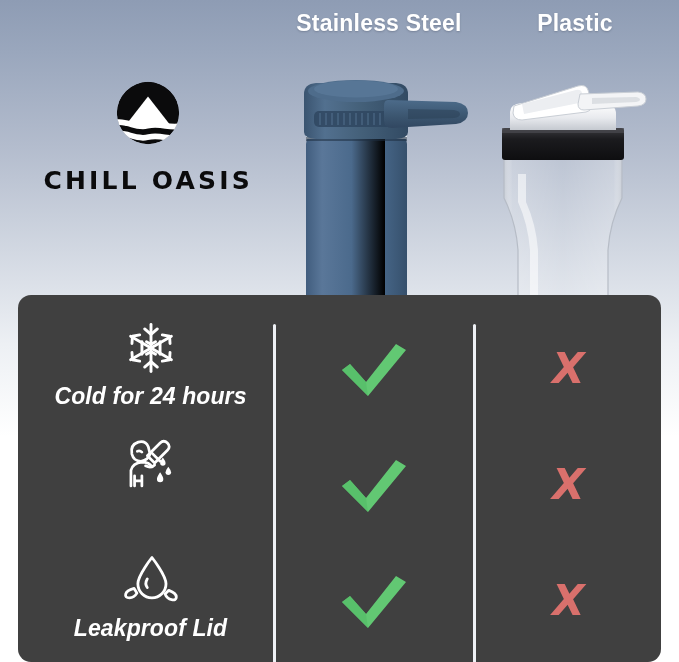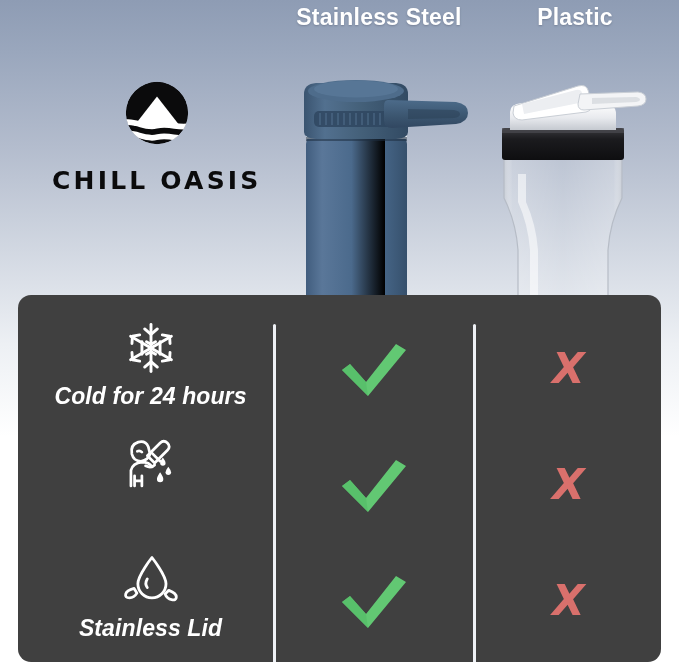--- a/index.html
+++ b/index.html
@@ -19,37 +19,37 @@
        #9aa7bd 8%,
        #b3bccd 22%,
        #d2d8e2 38%,
        #edf0f4 52%,
        #ffffff 66%,
        #ffffff 100%);
   }
 
   
   #brand{
-    position:absolute; left:52px; top:72px; width:210px;
-    text-align:left;
+    position:absolute; left:43px; top:72px; width:210px;
+    text-align:right;
   }
   #logo-mark{ display:block; margin:0 auto; }
   #brand-word{
     margin-top:12px;
     font-size:25px;
     font-weight:700;
     letter-spacing:3.2px;
     color:#0b0b0c;
     font-family:"DejaVu Sans", sans-serif;
     white-space:nowrap;
   }
 
   
   .col-head{
-    position:absolute; top:4px;
+    position:absolute; top:10px;
     font-size:23px; font-weight:700; color:#ffffff;
     letter-spacing:.2px; text-align:center;
     text-shadow:0 1px 2px rgba(60,70,90,.35);
     white-space:nowrap;
   }
   #head-steel{ left:254px; width:250px; }
   #head-plastic{ left:460px; width:230px; }
 
   
   .bottle{ position:absolute; }
@@ -300,21 +300,21 @@
 
           <path d="M33 5 C33 5 18 24 18 33 a15 15 0 0 0 30 0 C48 24 33 5 33 5 Z"></path>
 
           <path d="M28 28 q-3 5 0 9"></path>
 
           <path d="M14 38 q-8 2 -9 6 q-1 4 4 4 q5 0 8 -5 Z"></path>
 
           <path d="M51 40 q8 3 8 7 q0 4 -5 3 q-5 -1 -7 -6 Z"></path>
         </svg>
       </div>
-      <div class="feature-label">Stainless Lid</div>
+      <div class="feature-label">Leakproof Lid</div>
     </div>
     <div class="mark-cell mark-yes">
       <svg width="72" height="62" viewBox="0 0 72 62">
         <path d="M4 32 L12 26 L28 44 L58 6 L68 12 L30 58 Z" fill="#62c873"></path>
         <path d="M4 32 L12 26 L28 44 L30 58 Z" fill="#55bd68" opacity=".75"></path>
       </svg>
     </div>
     <div class="mark-cell mark-no">
       <span class="xmark">X</span>
     </div>

